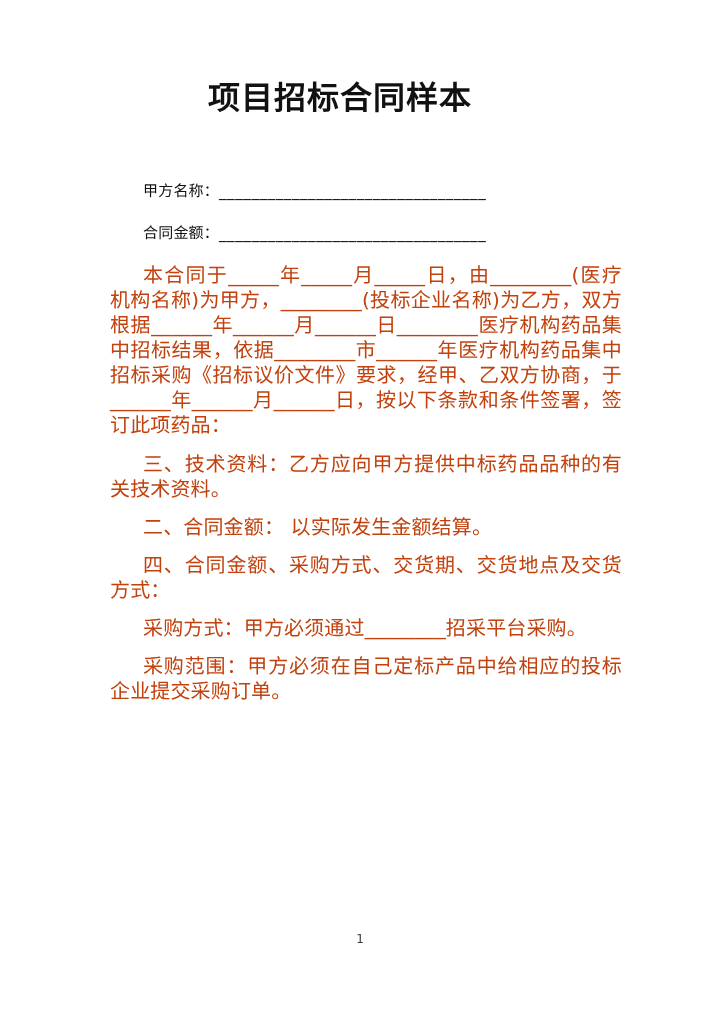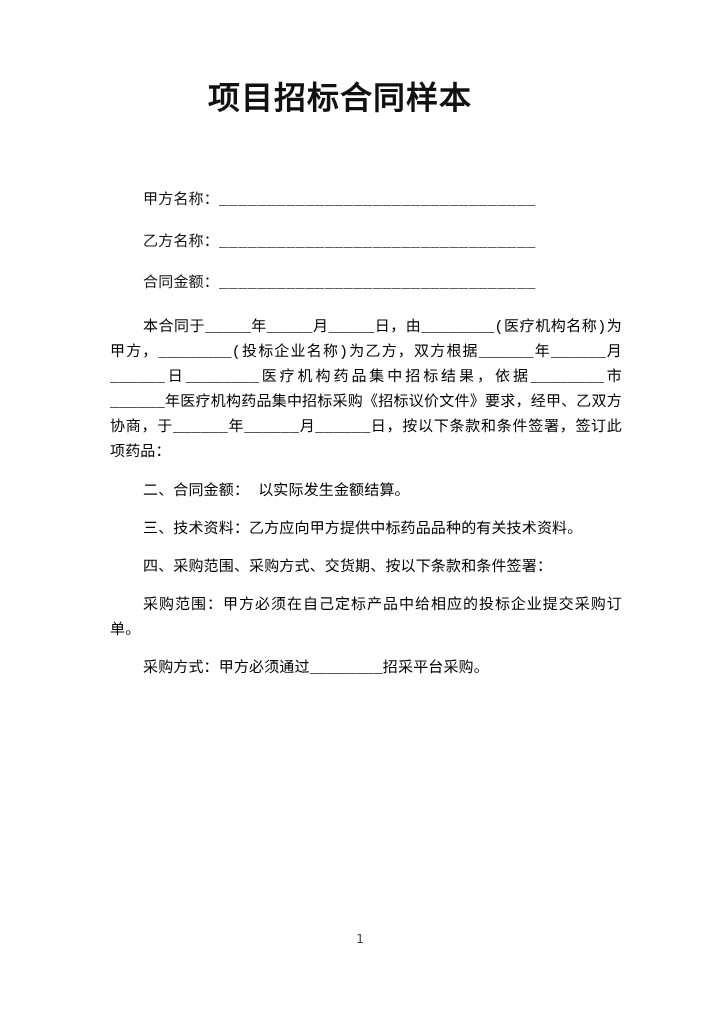--- a/index.html
+++ b/index.html
@@ -28,45 +28,44 @@
     width: 680px;
     text-align: center;
     font-size: 32px;
     font-weight: bold;
     letter-spacing: 1px;
     line-height: 1.25;
     color: #111111;
   }
   .body-block {
     position: absolute;
-    top: 190px;
+    top: 180px;
     left: 110px;
     width: 512px;
-    font-family: Liberation Mono, monospace;
   }
   .field-line {
     font-size: 15px;
     line-height: 1.5;
     margin: 0 0 19px 0;
     padding-left: 33px;
     white-space: nowrap;
     color: #111111;
     letter-spacing: 0.2px;
   }
   .field-line .rule {
     letter-spacing: 0.6px;
   }
   .para {
-    font-size: 15px;
+    font-size: 20px;
     line-height: 25px;
     margin: 6px 0 14px 0;
     text-indent: 33px;
     text-align: justify;
     text-justify: inter-character;
-    color: #000000;
+    color: #c2410c;
     letter-spacing: 0.15px;
   }
   .para.tight {
     margin-bottom: 13px;
   }
   .page-number {
     position: absolute;
     left: 0;
     top: 932px;
     width: 720px;
@@ -81,41 +80,38 @@
 <div class="page">
 
   <div class="doc-title">项目招标合同样本</div>
 
   <div class="body-block">
 
     <div class="field-line">
       <span>甲方名称：</span><span class="rule">_________________________________</span>
     </div>
 
-    <div class="field-line">
-      <span>乙方名称：</span><span class="rule">_________________________________</span>
-    </div>
 
 
     <div class="field-line">
       <span>合同金额：</span><span class="rule">_________________________________</span>
     </div>
 
 
     <p class="para">本合同于_____年_____月_____日，由________(医疗机构名称)为甲方，________(投标企业名称)为乙方，双方根据______年______月______日________医疗机构药品集中招标结果，依据________市______年医疗机构药品集中招标采购《招标议价文件》要求，经甲、乙双方协商，于______年______月______日，按以下条款和条件签署，签订此项药品：</p>
 
 
+    <p class="para tight">三、技术资料：乙方应向甲方提供中标药品品种的有关技术资料。</p>
+
     <p class="para tight">二、合同金额： 以实际发生金额结算。</p>
 
-    <p class="para tight">三、技术资料：乙方应向甲方提供中标药品品种的有关技术资料。</p>
+    <p class="para tight">四、合同金额、采购方式、交货期、交货地点及交货方式：</p>
 
-    <p class="para tight">四、采购范围、采购方式、交货期、按以下条款和条件签署：</p>
+    <p class="para tight">采购方式：甲方必须通过________招采平台采购。</p>
 
     <p class="para tight">采购范围：甲方必须在自己定标产品中给相应的投标企业提交采购订单。</p>
-
-    <p class="para tight">采购方式：甲方必须通过________招采平台采购。</p>
 
 
   </div>
 
   <div class="page-number">1</div>
 
 </div>
 
 </body></html>

